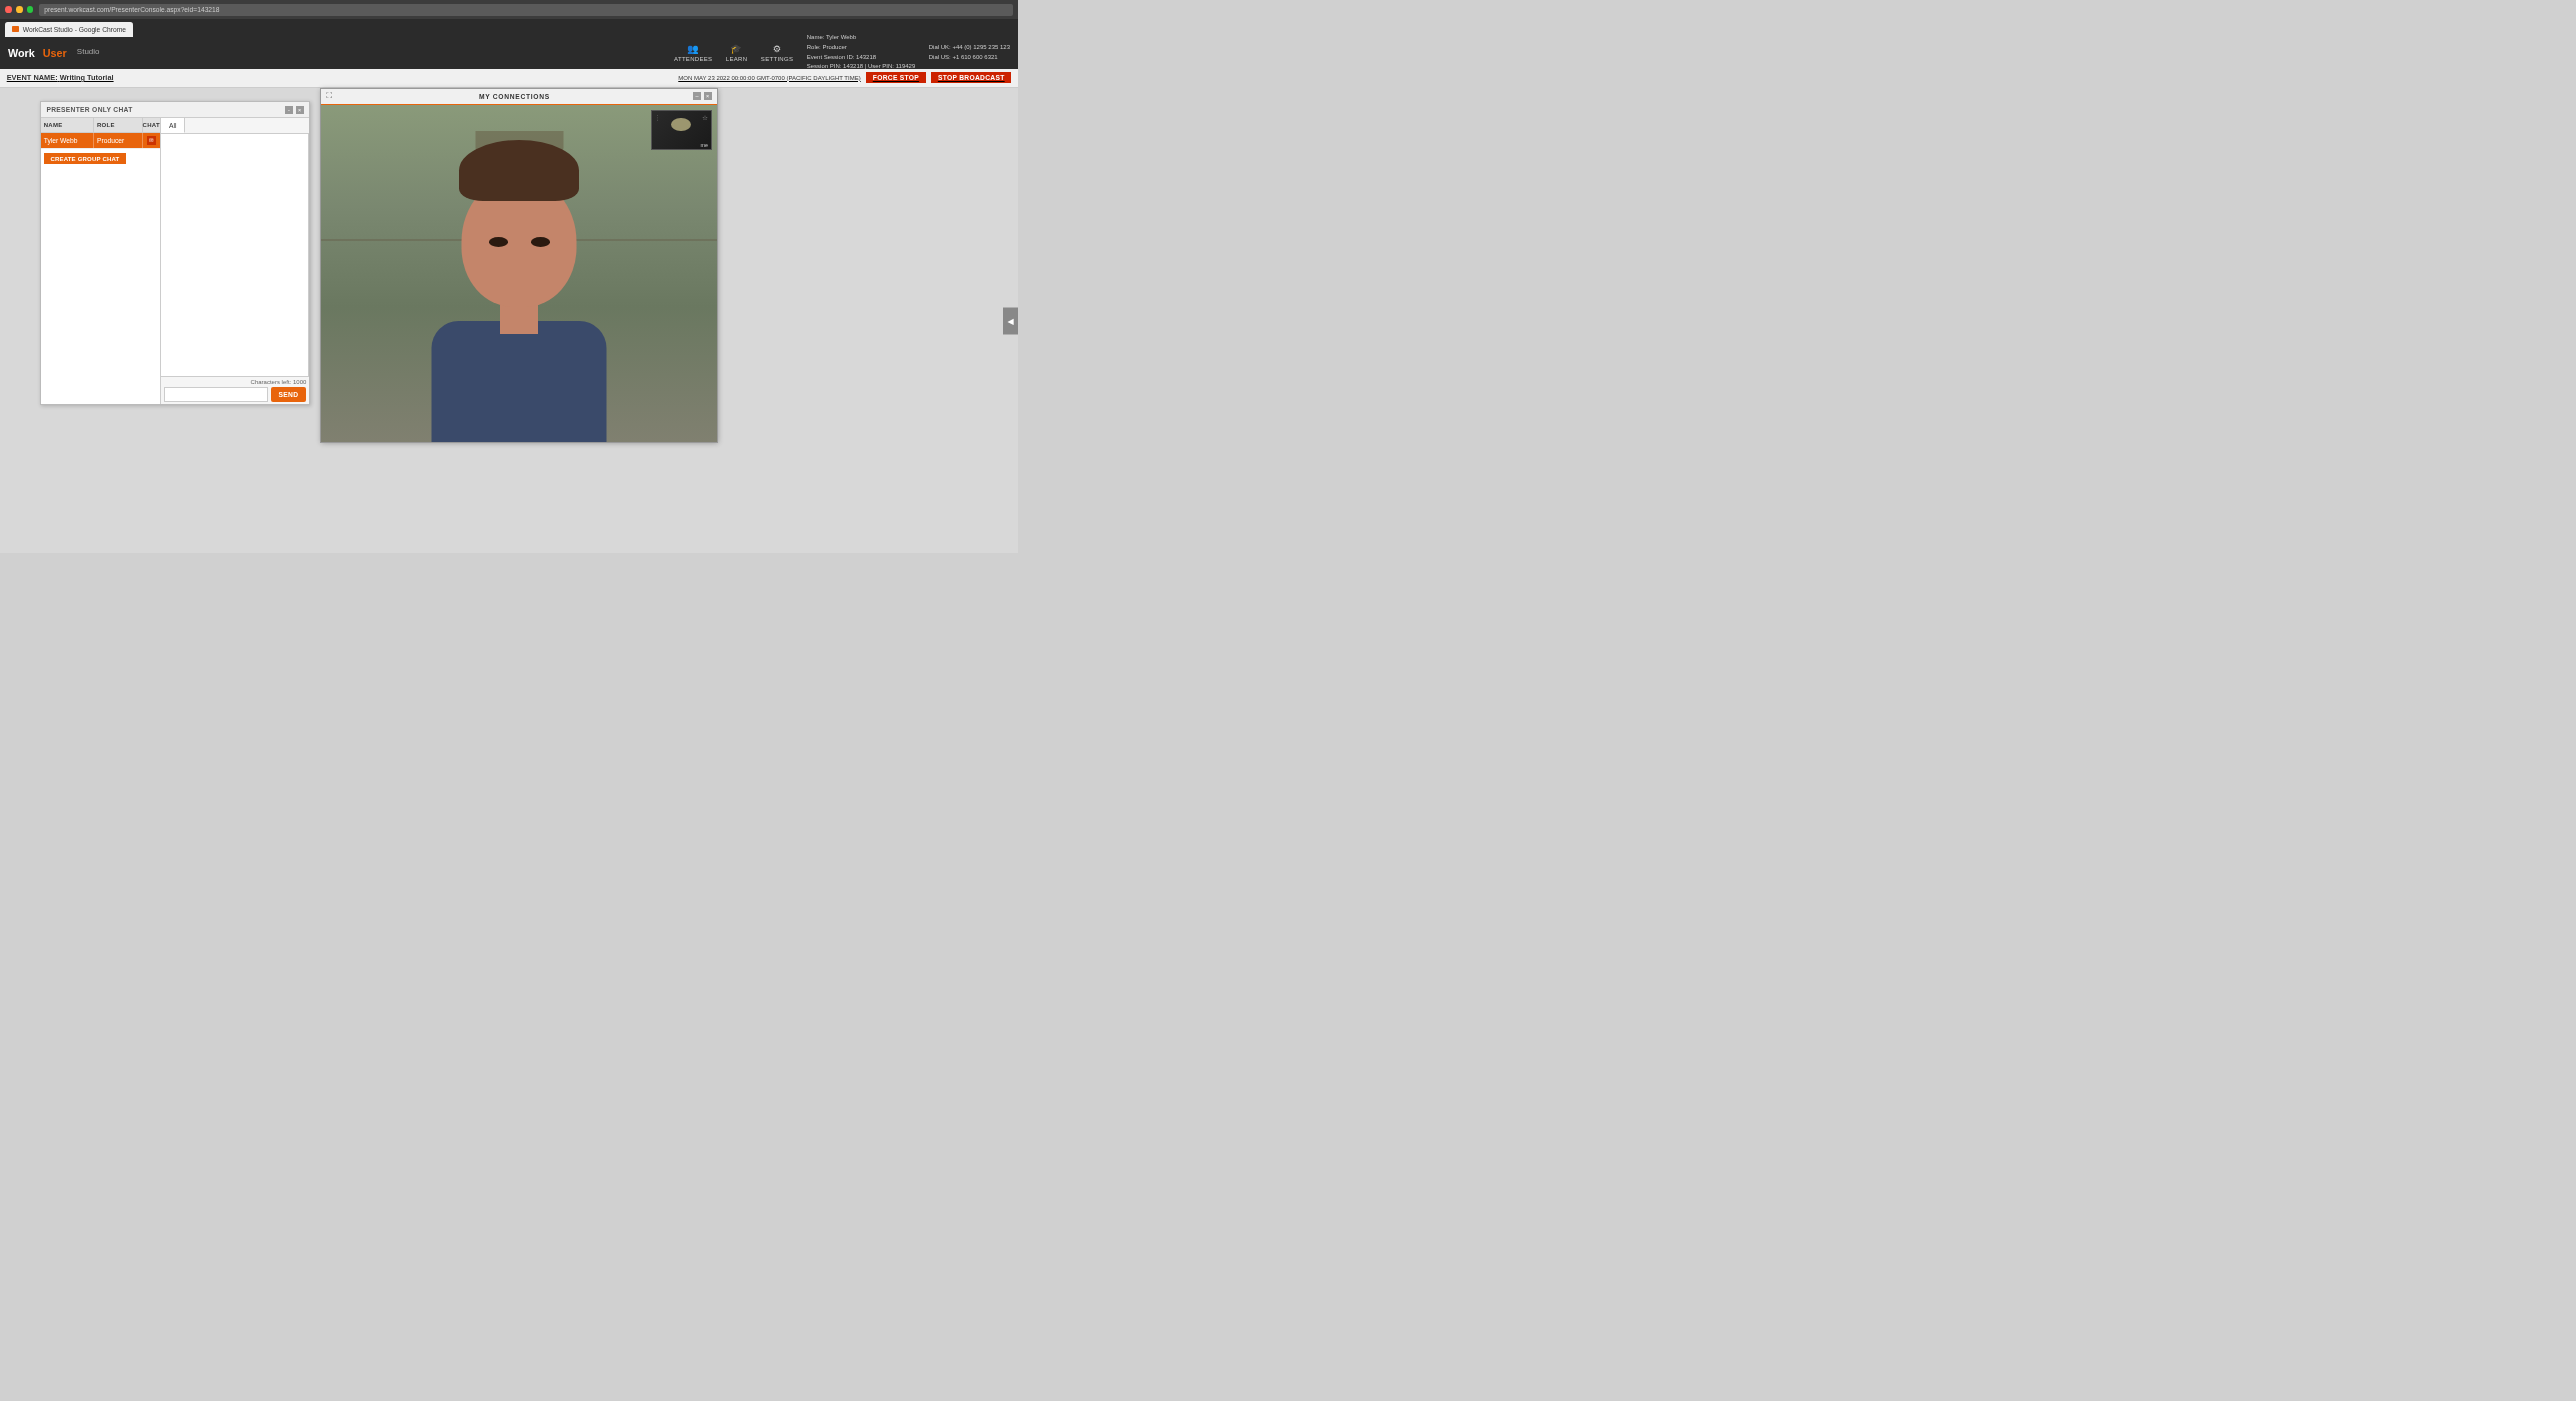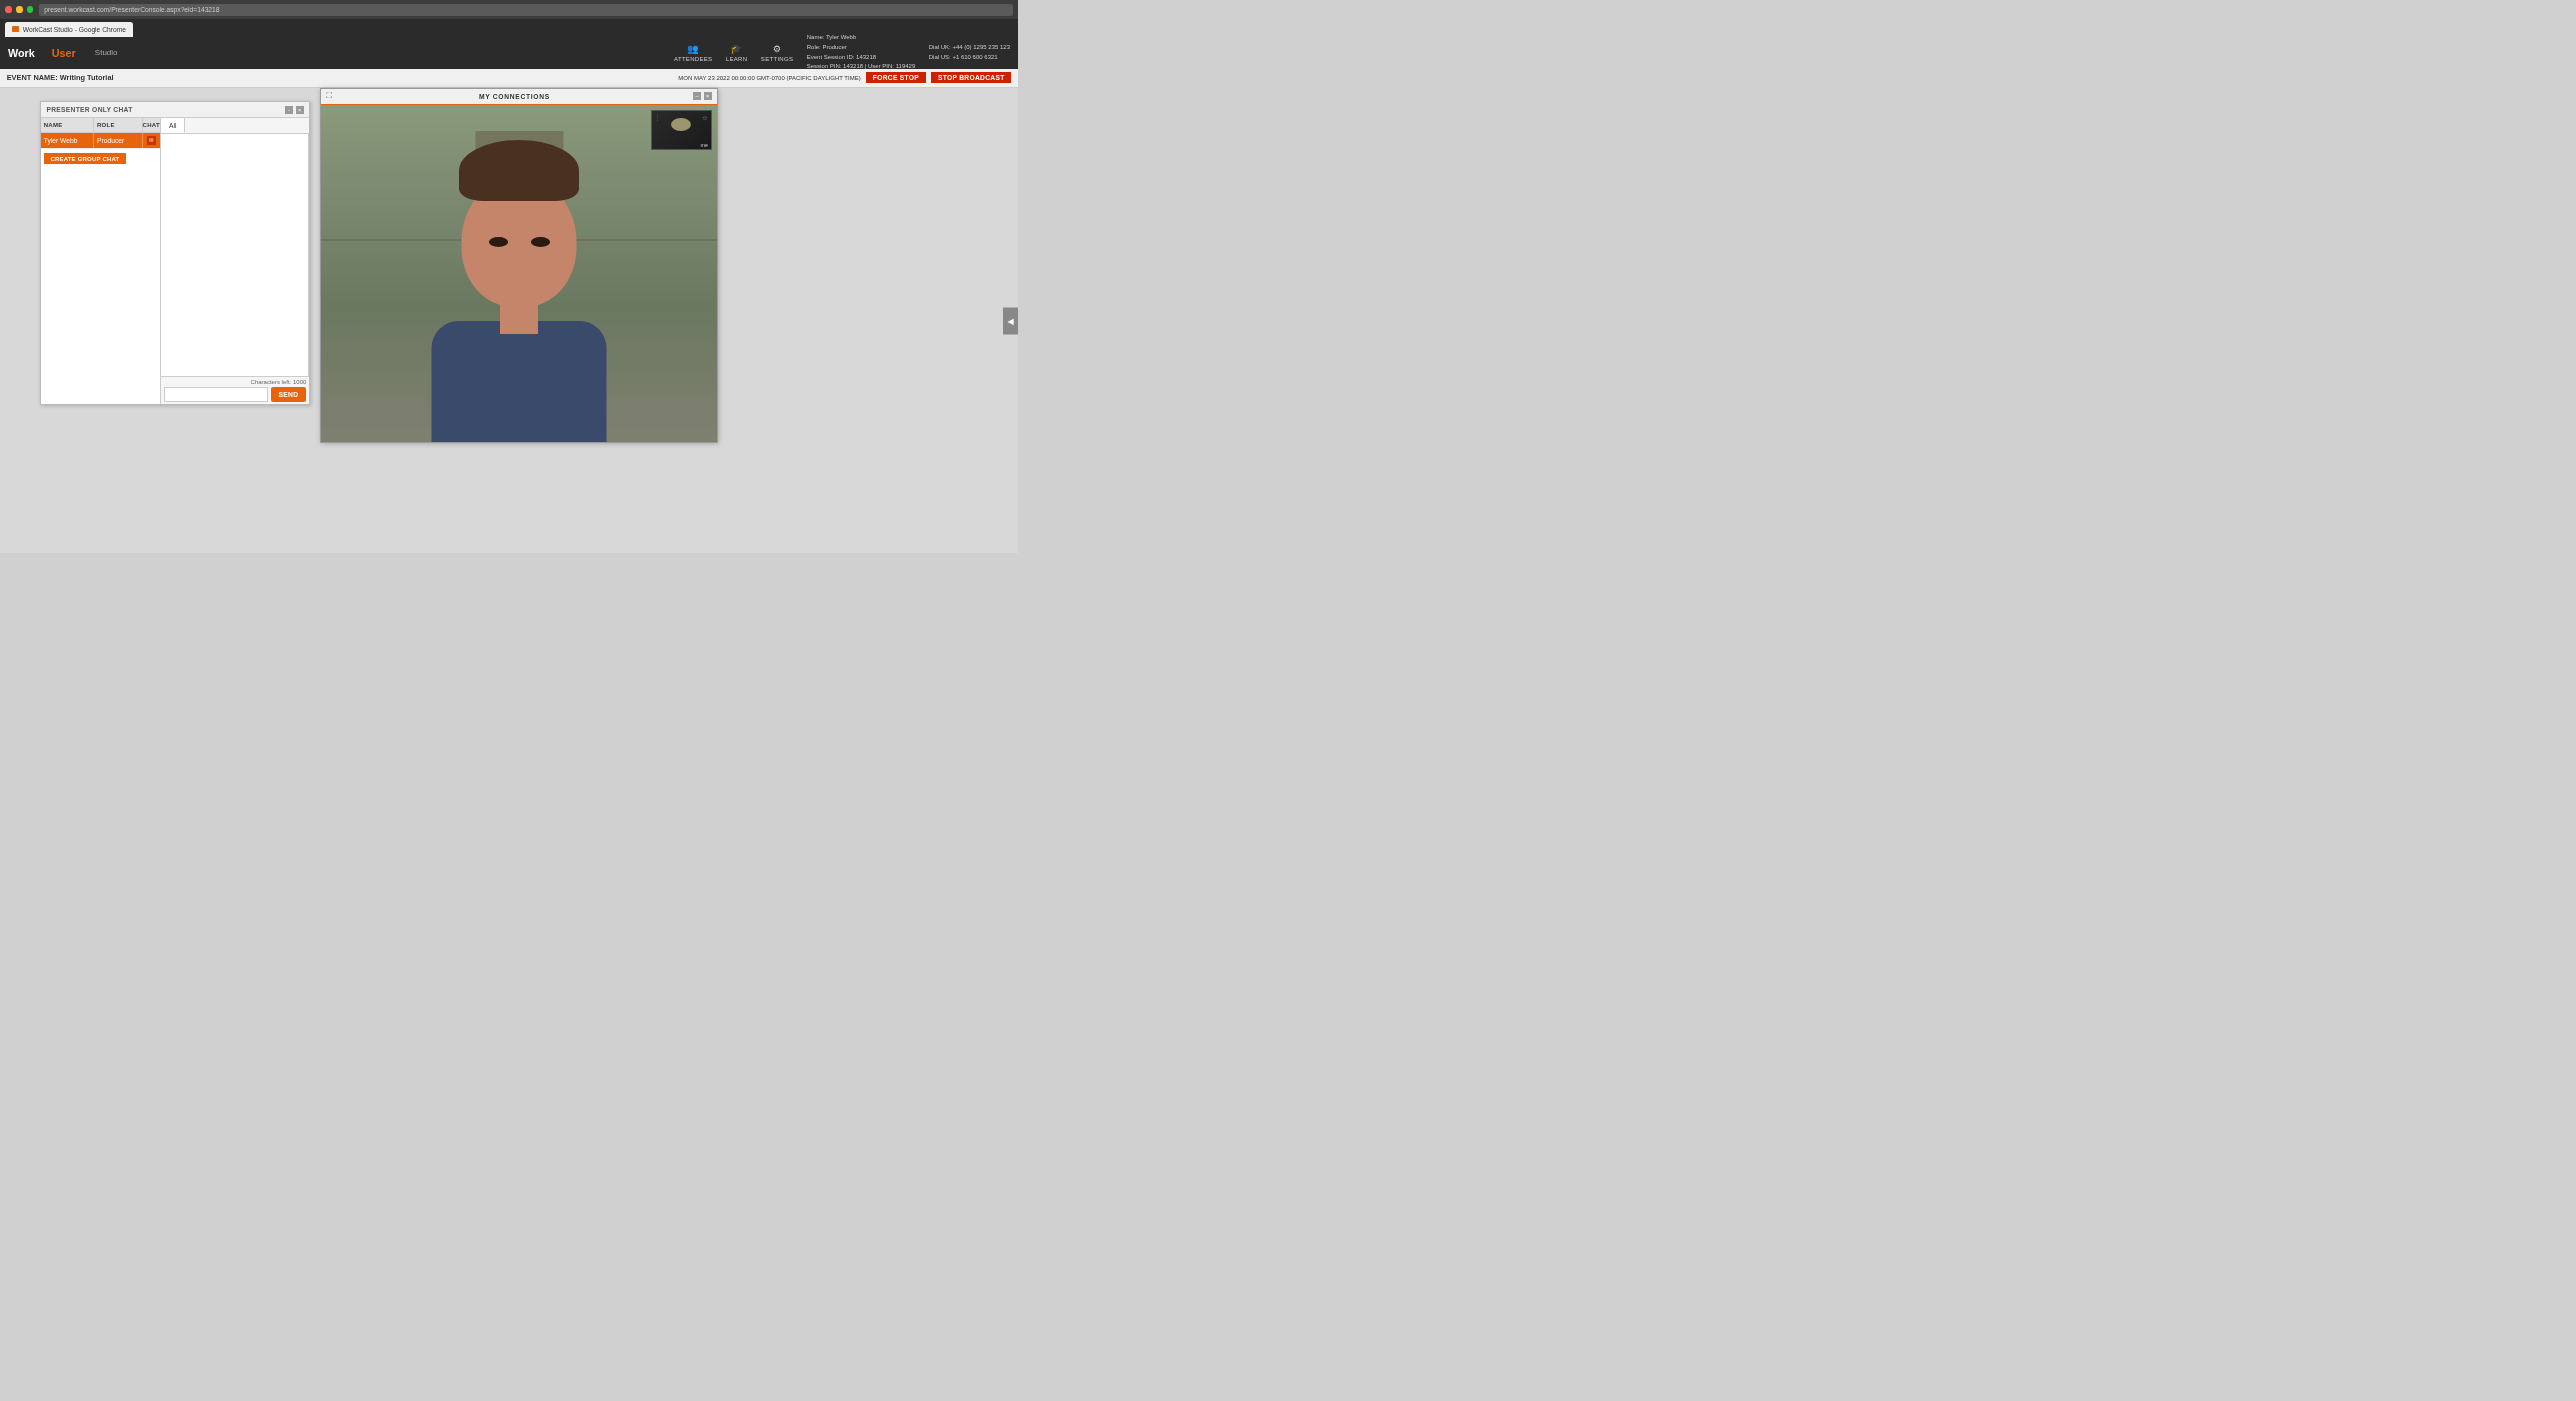--- a/index.html
+++ b/index.html
@@ -81,22 +81,22 @@
     .top-nav {
       background: #2b2b2b;
       height: 32px;
       display: flex;
       align-items: center;
       padding: 0 8px;
       justify-content: space-between;
     }
     .logo {
       display: flex;
-      align-items: center;
-      gap: 17px;
+      align-items: flex-start;
+      gap: 8px;
     }
     .logo-work {
       color: white;
       font-size: 10.8px;
       font-weight: bold;
     }
     .logo-cast {
       color: #e8640c;
       font-size: 10.8px;
       font-weight: bold;
@@ -137,20 +137,21 @@
 
     
     .event-bar {
       background: #f0f0f0;
       height: 19px;
       display: flex;
       align-items: center;
       padding: 0 6.7px;
       justify-content: space-between;
       border-bottom: 0.7px solid #ccc;
+      text-decoration: underline;
     }
     .event-name {
       font-size: 7.4px;
       color: #333;
     }
     .event-name span { font-weight: bold; }
     .event-right {
       display: flex;
       align-items: center;
       gap: 5.4px;

